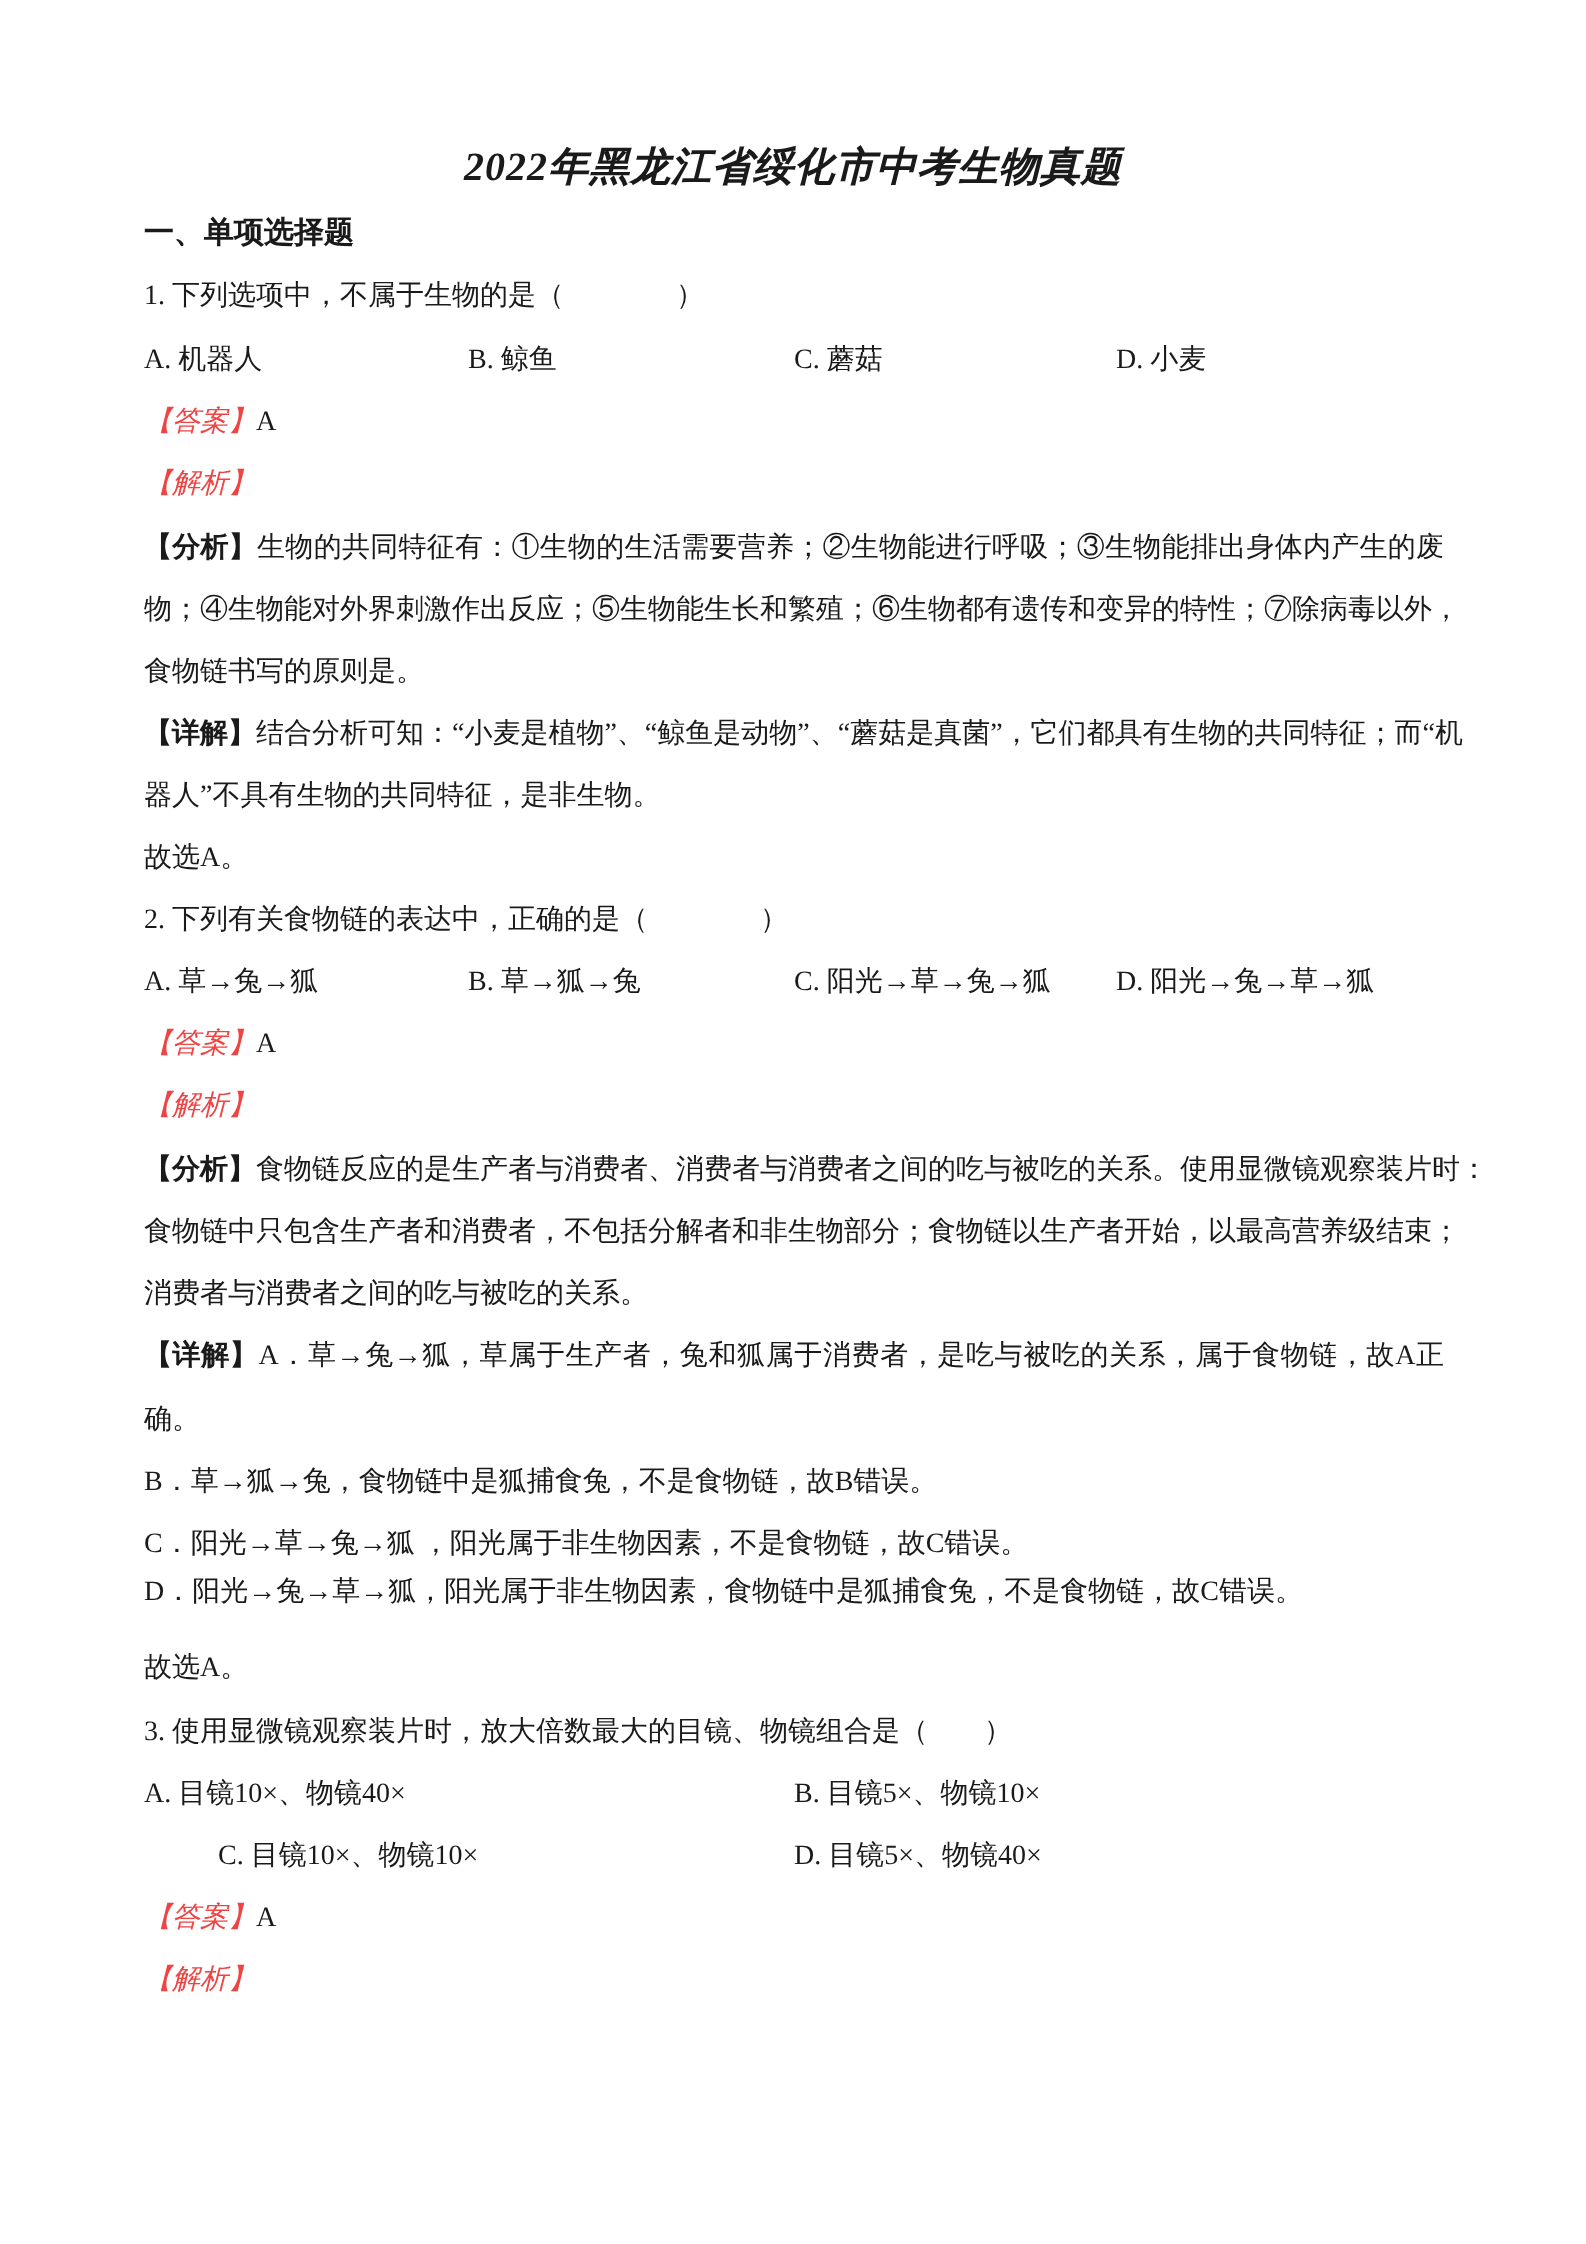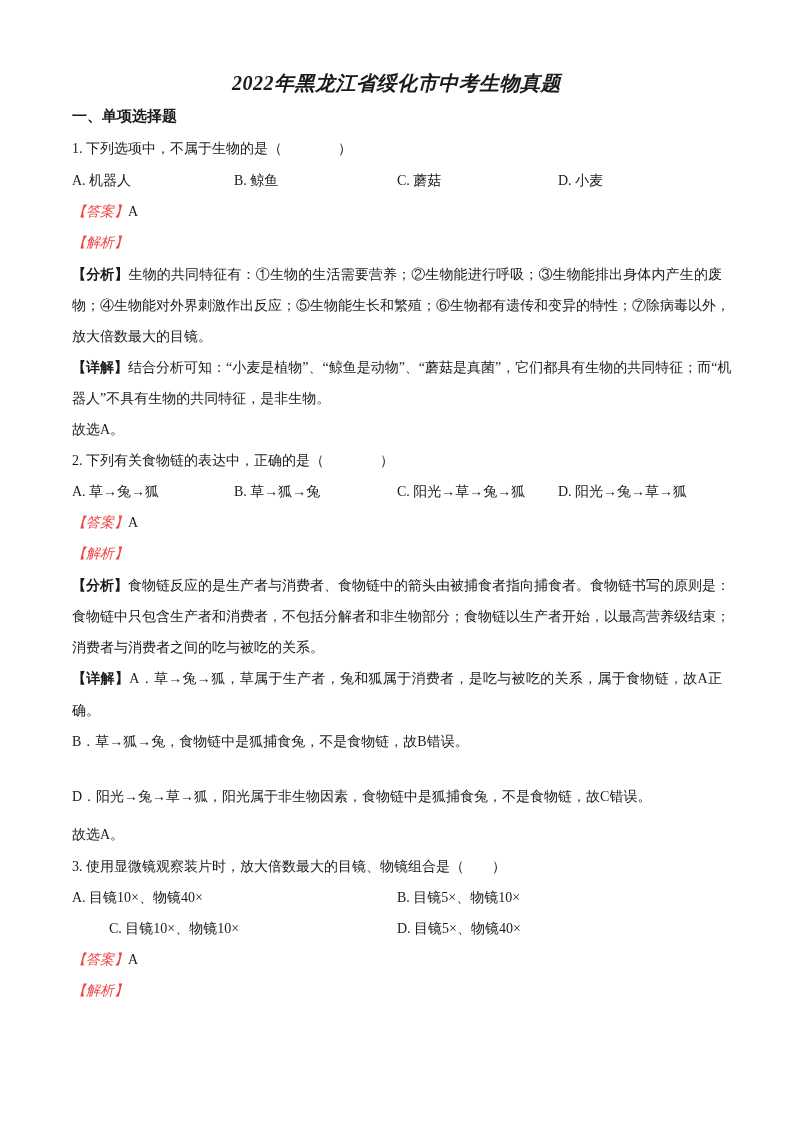--- a/index.html
+++ b/index.html
@@ -29,47 +29,48 @@
   <div class="opt" style="left:558px; top:172px;">D. 小麦</div>
 
   <div class="line" style="top:203px;">
     <span class="tag">【答案】</span><span>A</span>
   </div>
   <div class="line tag" style="top:234px;">【解析】</div>
   <div class="line just" style="top:250px;margin-top:16px;">
     <span class="tag-bold">【分析】</span><span>生物的共同特征有：①生物的生活需要营养；②生物能进行呼吸；③生物能排出身体内产生的废</span>
   </div>
   <div class="line just" style="top:297px;">物；④生物能对外界刺激作出反应；⑤生物能生长和繁殖；⑥生物都有遗传和变异的特性；⑦除病毒以外，</div>
-  <div class="line" style="top:328px;">放大倍数最大的目镜。</div>
+  <div class="line" style="top:328px;">食物链书写的原则是。</div>
   <div class="line just" style="top:359px;">
     <span class="tag-bold">【详解】</span><span>结合分析可知：“小麦是植物”、“鲸鱼是动物”、“蘑菇是真菌”，它们都具有生物的共同特征；而“机</span>
   </div>
   <div class="line" style="top:390px;">器人”不具有生物的共同特征，是非生物。</div>
   <div class="line" style="top:421px;">故选A。</div>
 
   <div class="line" style="top:452px;">2. 下列有关食物链的表达中，正确的是（　　　　）</div>
   <div class="opt" style="left:72px; top:483px;">A. 草→兔→狐</div>
   <div class="opt" style="left:234px; top:483px;">B. 草→狐→兔</div>
   <div class="opt" style="left:397px; top:483px;">C. 阳光→草→兔→狐</div>
   <div class="opt" style="left:558px; top:483px;">D. 阳光→兔→草→狐</div>
 
   <div class="line" style="top:514px;">
     <span class="tag">【答案】</span><span>A</span>
   </div>
   <div class="line tag" style="top:545px;">【解析】</div>
   <div class="line just" style="top:577px;">
-    <span class="tag-bold">【分析】</span><span>食物链反应的是生产者与消费者、食物链中的箭头由被捕食者指向捕食者。食物链书写的原则是：</span>
+    <span class="tag-bold">【分析】</span><span>食物链反应的是生产者与消费者、消费者与消费者之间的吃与被吃的关系。使用显微镜观察装片时：</span>
   </div>
   <div class="line just" style="top:608px;">食物链中只包含生产者和消费者，不包括分解者和非生物部分；食物链以生产者开始，以最高营养级结束；</div>
   <div class="line" style="top:639px;">消费者与消费者之间的吃与被吃的关系。</div>
   <div class="line just" style="top:670px;">
     <span class="tag-bold">【详解】</span><span>A．草→兔→狐，草属于生产者，兔和狐属于消费者，是吃与被吃的关系，属于食物链，故A正</span>
   </div>
   <div class="line" style="top:702px;">确。</div>
   <div class="line" style="top:733px;">B．草→狐→兔，食物链中是狐捕食兔，不是食物链，故B错误。</div>
+  <div class="line" style="top:764px;">C．阳光→草→兔→狐 ，阳光属于非生物因素，不是食物链，故C错误。</div>
   <div class="line" style="top:764px;margin-top:24px;">D．阳光→兔→草→狐，阳光属于非生物因素，食物链中是狐捕食兔，不是食物链，故C错误。</div>
   <div class="line" style="top:826px;">故选A。</div>
 
   <div class="line" style="top:858px;">3. 使用显微镜观察装片时，放大倍数最大的目镜、物镜组合是（　　）</div>
   <div class="opt" style="left:72px; top:889px;">A. 目镜10×、物镜40×</div>
   <div class="opt" style="left:397px; top:889px;">B. 目镜5×、物镜10×</div>
   <div class="opt" style="left:72px; top:920px;margin-left:37px;">C. 目镜10×、物镜10×</div>
   <div class="opt" style="left:397px; top:920px;">D. 目镜5×、物镜40×</div>
 
   <div class="line" style="top:951px;">

